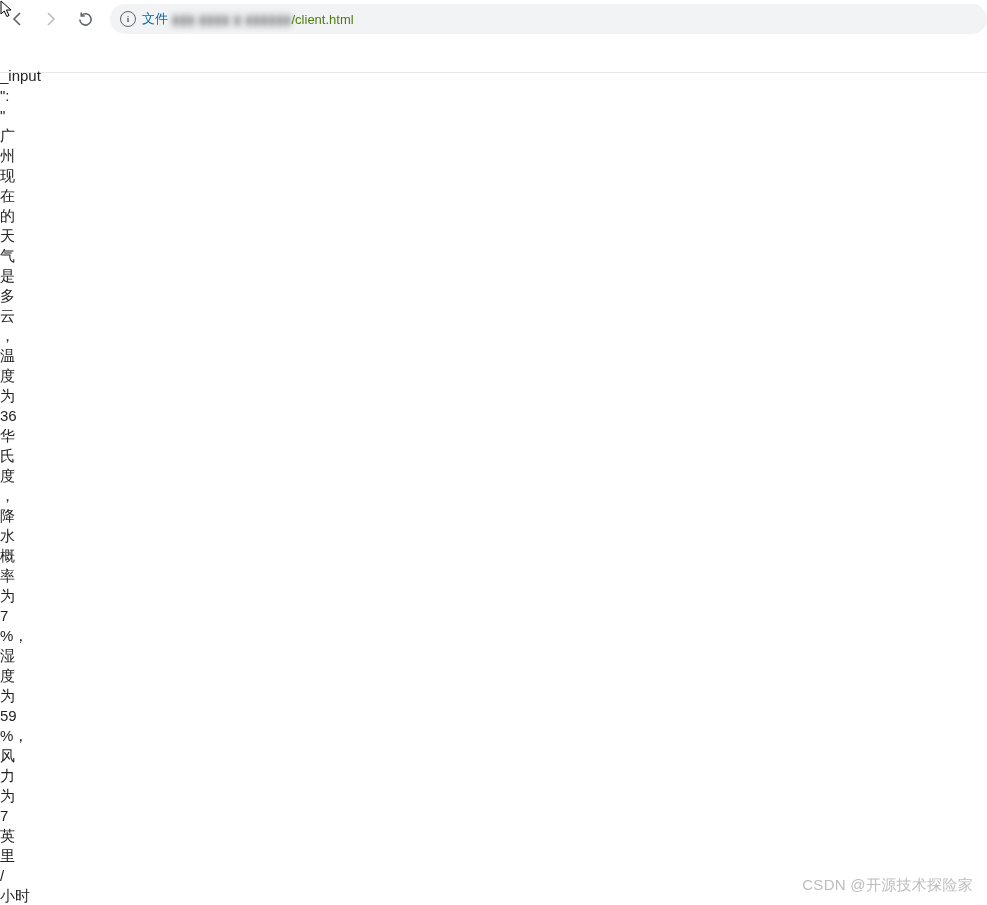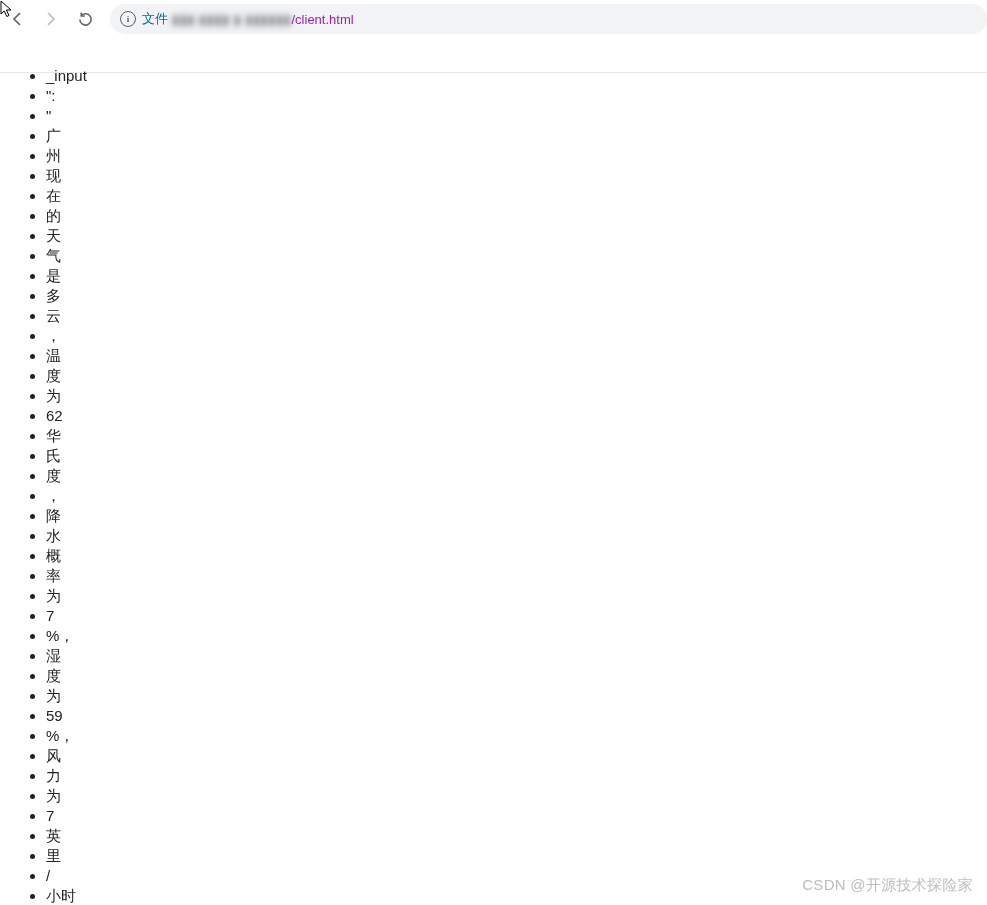--- a/index.html
+++ b/index.html
@@ -58,37 +58,36 @@
       margin-right: 6px;
       font-weight: bold;
       font-family: serif;
     }
     .addr-label { color: #0369a1; margin-right: 4px; }
     .addr-blur {
       color: transparent;
       text-shadow: 0 0 6px rgba(70,70,70,0.7);
       letter-spacing: 0.5px;
     }
-    .addr-end { color: #a21caf; }
+    .addr-end { color: #4d7c0f; }
     .divider {
       position: absolute;
       left: 0; right: 0;
       top: 72px;
       border-bottom: 1px solid #e6e6e6;
     }
     .content {
       position: absolute;
       top: 36px;
       left: 0; right: 0;
       bottom: 0;
       overflow: hidden;
     }
     ul.items {
       list-style: disc;
-      padding-left: 46px;
       margin-top: 30px;
       font-size: 15px;
       color: #222;
     }
     ul.items li {
       line-height: 20px;
       min-height: 20px;
       font-family: Arial, "SimSun", sans-serif;
     }
     .watermark {
@@ -155,21 +154,21 @@
       <li>的</li>
       <li>天</li>
       <li>气</li>
       <li>是</li>
       <li>多</li>
       <li>云</li>
       <li>，</li>
       <li>温</li>
       <li>度</li>
       <li>为</li>
-      <li>62</li>
+      <li>36</li>
       <li>华</li>
       <li>氏</li>
       <li>度</li>
       <li>，</li>
       <li>降</li>
       <li>水</li>
       <li>概</li>
       <li>率</li>
       <li>为</li>
       <li>7</li>

